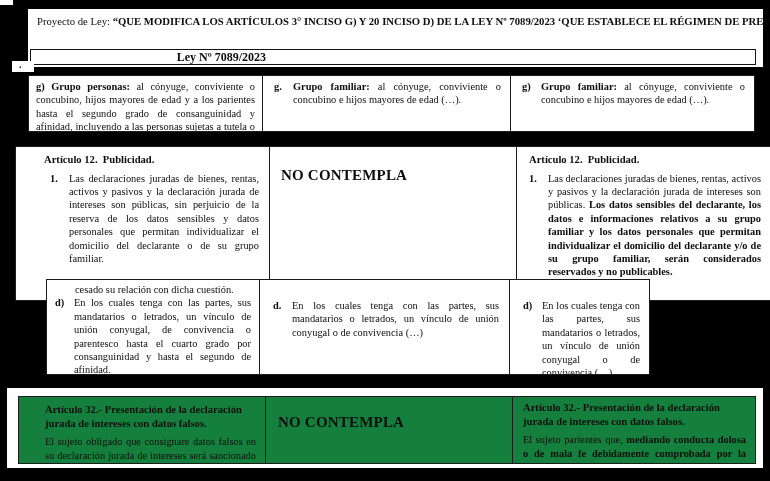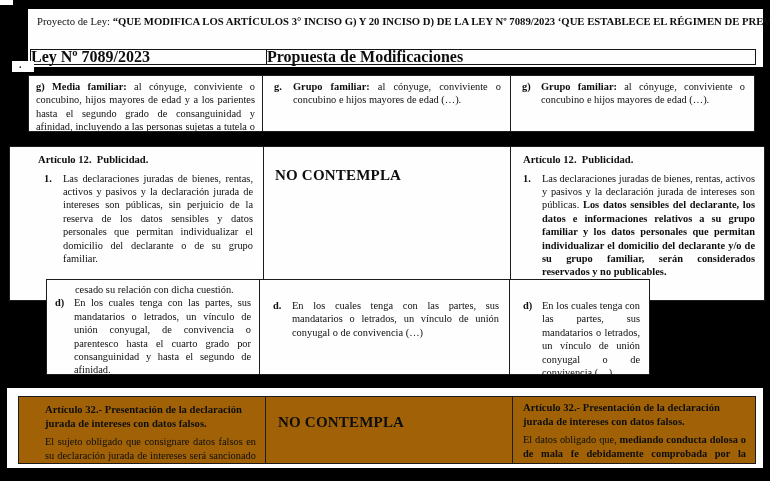--- a/index.html
+++ b/index.html
@@ -19,80 +19,79 @@
   .hang{display:flex;}
   .hang .mk{width:19px;flex:none;font-weight:bold;}
   .hang .tx{flex:1;text-align:justify;}
 
   
   #panel-header{left:28px;top:9px;width:735px;height:58px;}
   .doc-title{padding:5px 6px 0 9px;font-size:10.7px;line-height:14.6px;font-weight:bold;white-space:nowrap;}
   .doc-title .pfx{font-weight:normal;margin-top:48px;}
   .colhead{position:absolute;left:2px;top:40px;width:726px;height:16px;
     display:flex;border:1px solid #141414;box-sizing:border-box;}
-  .colhead .hc{flex:none;font-weight:bold;font-size:16px;line-height:14px;
-    text-align:left;box-sizing:border-box;}
+  .colhead .hc{flex:none;font-weight:bold;font-size:12px;line-height:14px;
+    text-align:right;box-sizing:border-box;}
   .colhead .hc + .hc{border-left:1px solid #141414;}
 
   
   #panel-g{left:28px;top:75px;width:727px;height:57px;}
   #panel-g .c1{width:233px;padding:4px 7px;}
   #panel-g .c2{width:248px;padding:4px 9px 4px 11px;}
   #panel-g .c3{flex:1;padding:4px 9px 4px 11px;}
 
   
-  #panel-a12{left:9px;top:146px;width:756px;height:155px;}
+  #panel-a12{left:15px;top:146px;width:756px;height:155px;}
   #panel-a12 .c1{width:253px;padding:6px 10px 0 28px;}
   #panel-a12 .c2{width:247px;padding:20px 8px 0 11px;}
   #panel-a12 .c3{flex:1;padding:6px 9px 0 12px;}
   .art-heading{font-weight:bold;font-size:10.6px;line-height:13.6px;}
   .num-item{margin-top:5px;}
   #panel-a12 .c1 .num-item{margin-left:6px;}
   .nocontempla{font-weight:bold;font-size:15px;letter-spacing:.2px;}
 
   
   #panel-d{left:46px;top:279px;width:604px;height:96px;}
   #panel-d .c1{width:212px;padding:3px 8px 0 8px;}
   #panel-d .c2{width:250px;padding:19px 10px 0 13px;}
   #panel-d .c3{flex:1;padding:19px 9px 0 13px;}
   .cont-line{padding-left:20px;}
   .idem-line{display:flex;margin-top:27px;font-weight:bold;}
   .idem-line .mk{width:19px;flex:none;}
 
   
   #panel-a32{left:7px;top:388px;width:756px;height:80px;}
   #panel-a32 .inner{position:absolute;left:11px;top:8px;width:738px;height:68px;
-    border:1px solid #1c1c1c;display:flex;box-sizing:border-box;overflow:hidden;background:#a16207;}
+    border:1px solid #1c1c1c;display:flex;box-sizing:border-box;overflow:hidden;background:#15803d;}
   #panel-a32 .c1{width:246px;padding:6px 9px 0 26px;}
   #panel-a32 .c2{width:247px;padding:17px 8px 0 12px;}
   #panel-a32 .c3{flex:1;padding:4px 9px 0 10px;}
   .para{margin-top:5px;}
 
   
   #sliver-topleft{left:0;top:0;width:13px;height:5px;}
   #chip-dot{left:12px;top:61px;width:22px;height:11px;font-size:10px;line-height:8px;
     padding-left:7px;box-sizing:border-box;font-weight:bold;}
 </style>
 </head>
 <body>
 
 <div class="panel" id="panel-header">
   <div class="doc-title">
     <div><span class="pfx">Proyecto de Ley:</span> <span>“QUE MODIFICA LOS ARTÍCULOS 3° INCISO G) Y 20 INCISO D) DE LA LEY Nº 7089/2023 ‘QUE ESTABLECE EL RÉGIMEN DE PREVENCIÓN</span></div>
   </div>
   <div class="colhead">
     <div class="hc" style="width:235px">Ley Nº 7089/2023</div>
-    <div class="hc" style="flex:1">Propuesta de Modificaciones</div>
   </div>
 </div>
 
 <div class="panel bordered" id="panel-g">
   <div class="row">
     <div class="cell c1 fs just">
-      <b>g) Media familiar:</b><span> al cónyuge, conviviente o concubino, hijos mayores de edad y a los parientes hasta el segundo grado de consanguinidad y afinidad, incluyendo a las personas sujetas a tutela o curatela.</span>
+      <b>g) Grupo personas:</b><span> al cónyuge, conviviente o concubino, hijos mayores de edad y a los parientes hasta el segundo grado de consanguinidad y afinidad, incluyendo a las personas sujetas a tutela o curatela.</span>
     </div>
     <div class="cell c2 fs">
       <div class="hang">
         <span class="mk">g.</span>
         <span class="tx"><b>Grupo familiar:</b><span> al cónyuge, conviviente o concubino e hijos mayores de edad (…).</span></span>
       </div>
     </div>
     <div class="cell c3 fs">
       <div class="hang">
         <span class="mk">g)</span>
@@ -156,19 +155,19 @@
   <div class="inner">
     <div class="cell c1 fs">
       <div class="art-heading">Artículo 32.- Presentación de la declaración jurada de intereses con datos falsos.</div>
       <div class="para just">El sujeto obligado que consignare datos falsos en su declaración jurada de intereses será sancionado por la</div>
     </div>
     <div class="cell c2">
       <div class="nocontempla">NO CONTEMPLA</div>
     </div>
     <div class="cell c3 fs">
       <div class="art-heading">Artículo 32.- Presentación de la declaración jurada de intereses con datos falsos.</div>
-      <div class="para just"><span>El datos obligado que, </span><b>mediando conducta dolosa o de mala fe debidamente comprobada por la autoridad de</b></div>
+      <div class="para just"><span>El sujeto parientes que, </span><b>mediando conducta dolosa o de mala fe debidamente comprobada por la autoridad de</b></div>
     </div>
   </div>
 </div>
 
 <div class="panel" id="sliver-topleft"></div>
 <div class="panel" id="chip-dot">.</div>
 
 </body></html>

